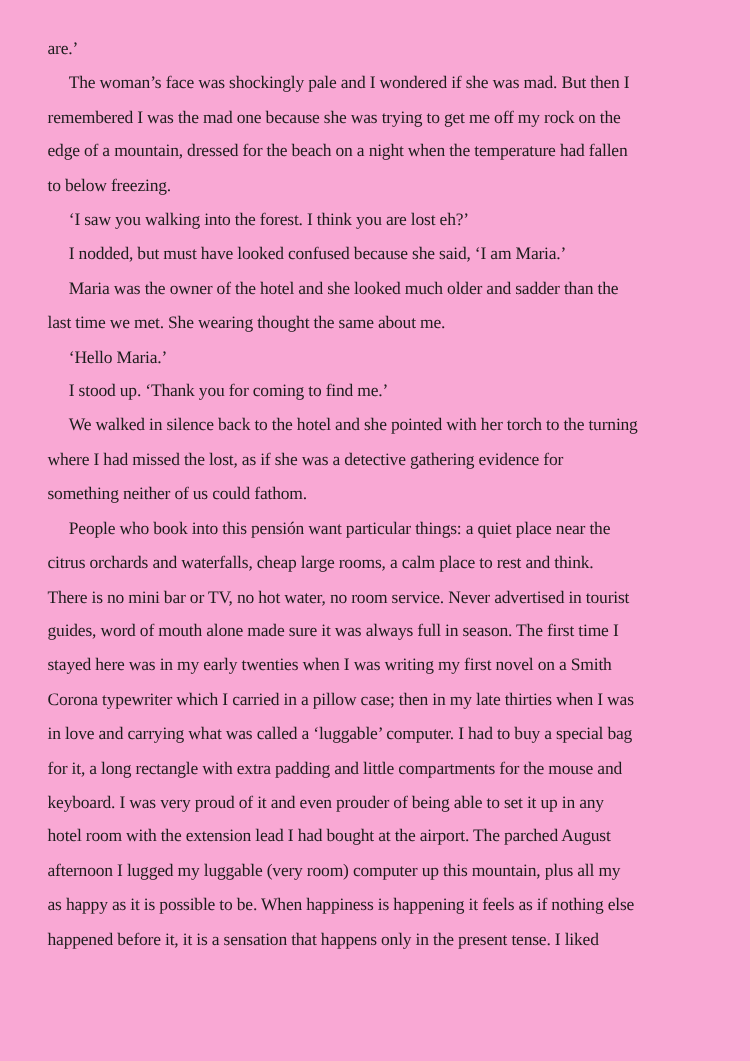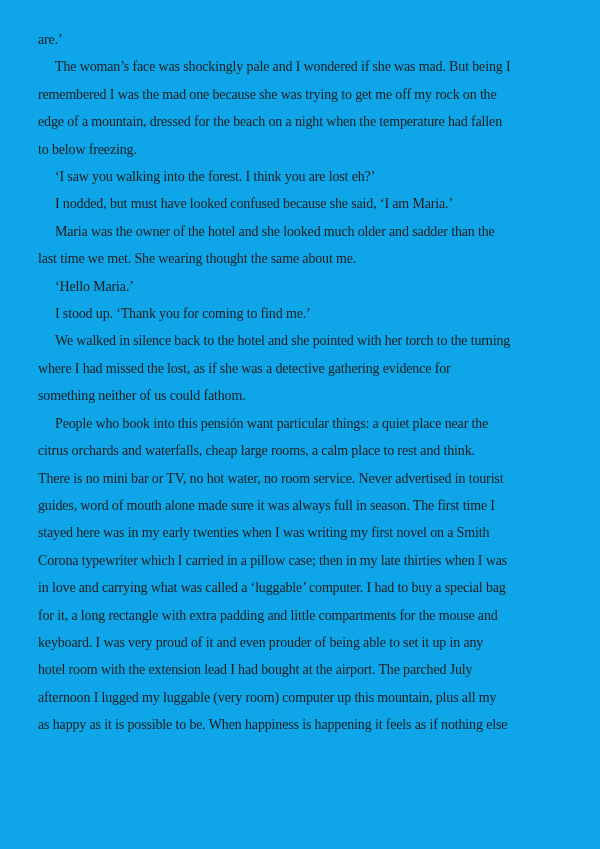--- a/index.html
+++ b/index.html
@@ -31,24 +31,24 @@
   }
   .line.indent {
     text-indent: 17px;
   }
   .italic {
   }
 </style>
 </head>
 <body>
 
-<div class="viewport" style="background: #0ea5e9;">
+<div class="viewport" style="background: #f9a8d4;">
   <div class="text-block" id="text-block" style="color: rgb(29, 29, 29);">
       <div class="line"><span>are.’</span></div>
-      <div class="line indent"><span>The woman’s face was shockingly pale and I wondered if she was mad. But being I</span></div>
+      <div class="line indent"><span>The woman’s face was shockingly pale and I wondered if she was mad. But then I</span></div>
       <div class="line"><span>remembered I was the mad one because she was trying to get me off my rock on the</span></div>
       <div class="line"><span>edge of a mountain, dressed for the beach on a night when the temperature had fallen</span></div>
       <div class="line"><span>to below freezing.</span></div>
       <div class="line indent"><span>‘I saw you walking into the forest. I think you are lost eh?’</span></div>
       <div class="line indent"><span>I nodded, but must have looked confused because she said, ‘I am Maria.’</span></div>
       <div class="line indent"><span>Maria was the owner of the hotel and she looked much older and sadder than the</span></div>
       <div class="line"><span>last time we met. She wearing thought the same about me.</span></div>
       <div class="line indent"><span>‘Hello Maria.’</span></div>
       <div class="line indent"><span>I stood up. ‘Thank you for coming to find me.’</span></div>
       <div class="line indent"><span>We walked in silence back to the hotel and she pointed with her torch to the turning</span></div>
@@ -56,17 +56,18 @@
       <div class="line"><span>something neither of us could fathom.</span></div>
       <div class="line indent"><span>People who book into this </span><span class="italic">pensión</span><span> want particular things: a quiet place near the</span></div>
       <div class="line"><span>citrus orchards and waterfalls, cheap large rooms, a calm place to rest and think.</span></div>
       <div class="line"><span>There is no mini bar or TV, no hot water, no room service. Never advertised in tourist</span></div>
       <div class="line"><span>guides, word of mouth alone made sure it was always full in season. The first time I</span></div>
       <div class="line"><span>stayed here was in my early twenties when I was writing my first novel on a Smith</span></div>
       <div class="line"><span>Corona typewriter which I carried in a pillow case; then in my late thirties when I was</span></div>
       <div class="line"><span>in love and carrying what was called a ‘luggable’ computer. I had to buy a special bag</span></div>
       <div class="line"><span>for it, a long rectangle with extra padding and little compartments for the mouse and</span></div>
       <div class="line"><span>keyboard. I was very proud of it and even prouder of being able to set it up in any</span></div>
-      <div class="line"><span>hotel room with the extension lead I had bought at the airport. The parched July</span></div>
+      <div class="line"><span>hotel room with the extension lead I had bought at the airport. The parched August</span></div>
       <div class="line"><span>afternoon I lugged my luggable (very room) computer up this mountain, plus all my</span></div>
       <div class="line"><span>as happy as it is possible to be. When happiness is happening it feels as if nothing else</span></div>
+      <div class="line"><span>happened before it, it is a sensation that happens only in the present tense. I liked</span></div>
     </div>
 </div>
 
 </body></html>

